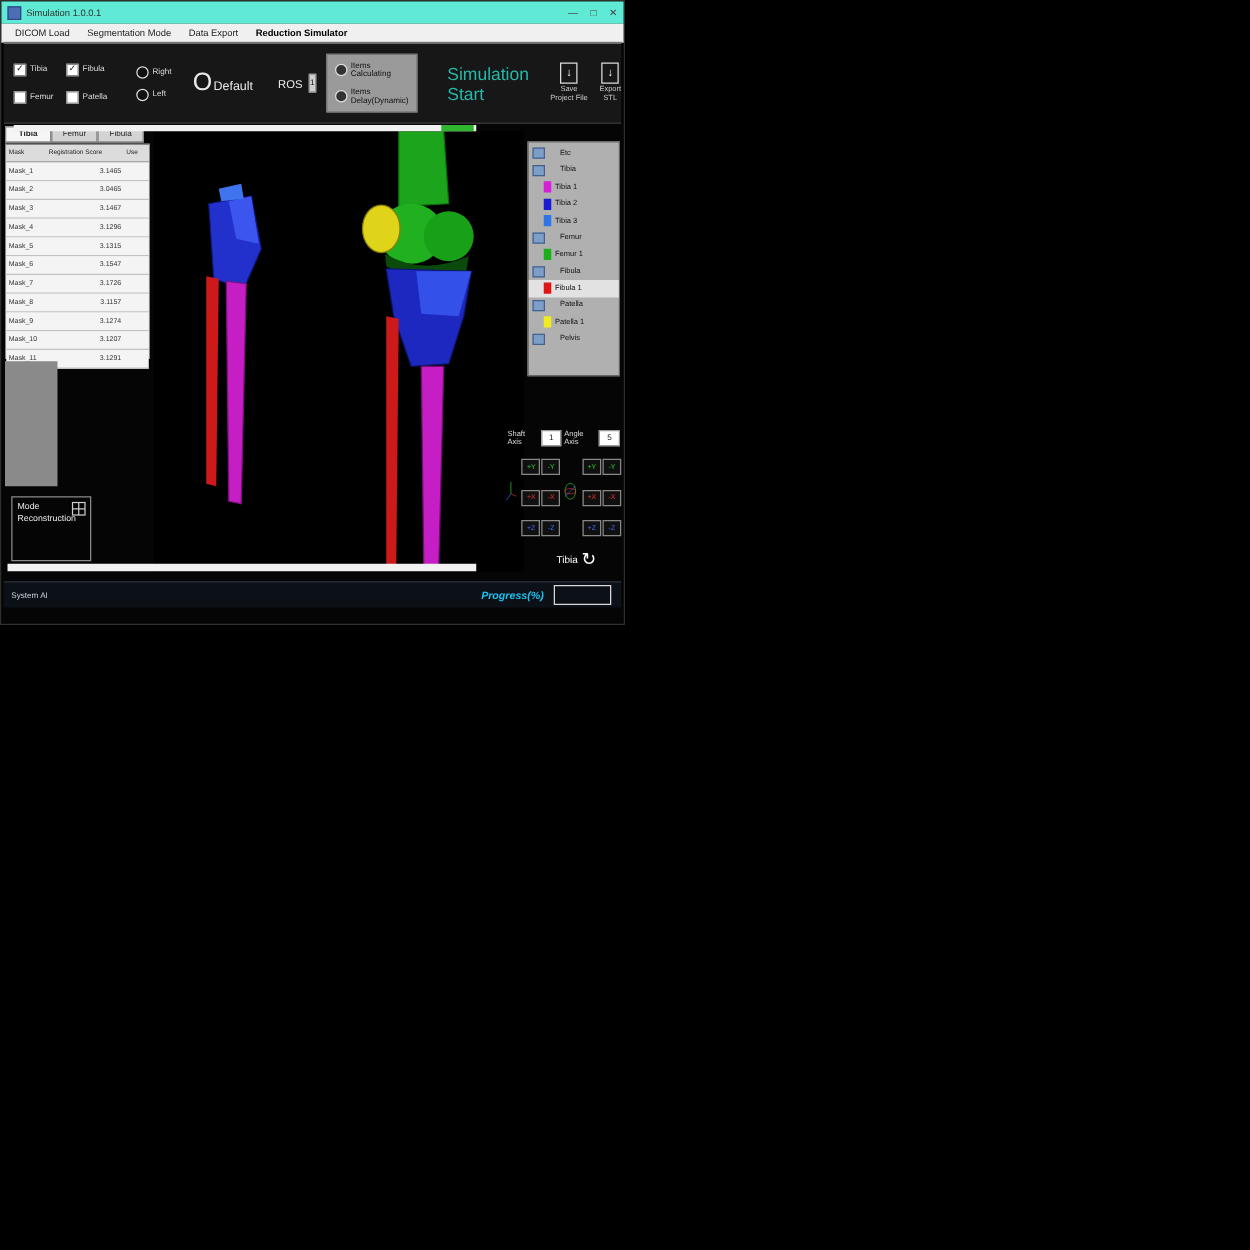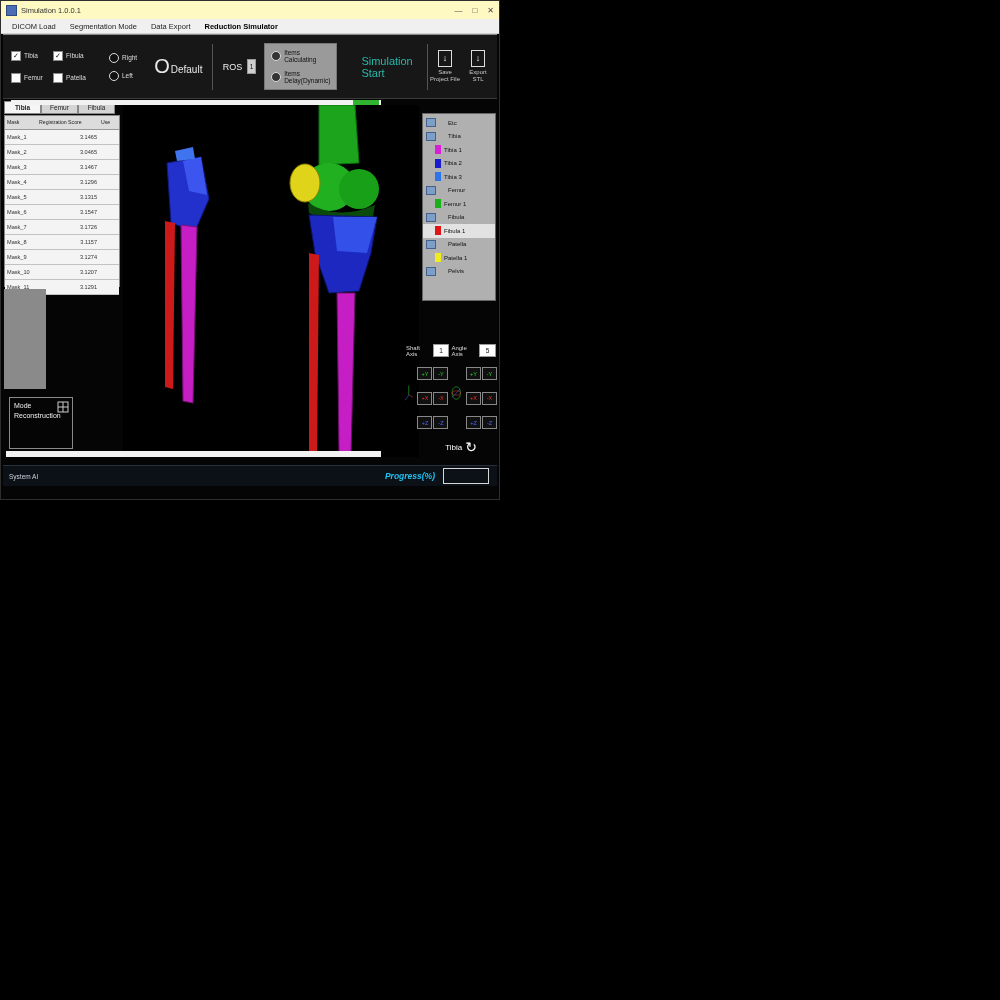--- a/index.html
+++ b/index.html
@@ -1,20 +1,20 @@
 <!DOCTYPE html>
 <html><head>
 <meta charset="utf-8">
 <style>
   html,body{margin:0;padding:0;background:#000;}
   #stage{position:relative;width:1000px;height:1000px;background:#000;font-family:"Liberation Sans",sans-serif;overflow:hidden;}
   .q{position:absolute;width:500px;height:500px;background:#050505;overflow:hidden;border:1px solid #2e2e2e;box-sizing:border-box;}
   #q1{left:0;top:0}#q2{left:500;top:0}#q3{left:0;top:500}#q4{left:500;top:500}
   
-  .titlebar{position:absolute;left:0;top:0;right:0;height:18px;background:#fef9c3;display:flex;align-items:center;padding:0 5px;box-sizing:border-box;}
+  .titlebar{position:absolute;left:0;top:0;right:0;height:18px;background:#5eead4;display:flex;align-items:center;padding:0 5px;box-sizing:border-box;}
   .appicon{width:9px;height:9px;background:#4a6fb5;border:1px solid #2d4a85;margin-right:4px;}
   .title-text{font-size:7.5px;color:#333;}
   .win-controls{margin-left:auto;display:flex;gap:10px;font-size:8px;color:#444;}
   .menubar{position:absolute;left:0;top:18px;right:0;height:15px;background:#f0f0f0;border-bottom:1px solid #d0d0d0;display:flex;align-items:center;gap:0;padding:0 4px;box-sizing:border-box;}
   .menu-item{font-size:7.5px;padding:0 7px;color:#222;}
   .menu-item.disabled{color:#a8a8a8;}
   .menu-item.active{color:#000;font-weight:bold;}
   .toolbar{position:absolute;left:2px;top:33px;right:2px;height:65px;background:#171717;border-top:1px solid #8a8a8a;border-bottom:1px solid #3a3a3a;display:flex;align-items:center;box-sizing:border-box;color:#ccc;}
   .tbtn{display:flex;flex-direction:column;align-items:center;gap:2px;width:42px;flex:none;}
   .tbtn .lbl{font-size:6px;color:#c8c8c8;text-align:center;line-height:1.25;}
@@ -711,21 +711,21 @@
 
       <div class="opt-row selected">
             <span class="radio" style="background:#333"></span>
             <span class="olabel" style="color:#111">Items Calculating</span>
           </div>
           <div class="opt-row">
             <span class="radio" style="background:#333"></span>
             <span class="olabel" style="color:#111">Items Delay(Dynamic)</span>
           </div>
         </div>
-      <div style="margin-left:14px;color:#28b8a8;font-size:11px;padding:8px 10px">
+      <div style="margin-left:14px;color:#28b8a8;font-size:14px;padding:8px 10px">
         <span>Simulation Start</span>
       </div>
       <div style="width:1px;height:46px;background:#555;margin-left:4px"></div>
       <div class="tbtn" style="margin-left:auto;width:36px">
         <span class="icon-doc">↓</span>
         <span class="lbl"><span>Save</span><br><span>Project File</span></span>
       </div>
       <div class="tbtn" style="width:30px;margin-right:4px">
         <span class="icon-doc">↓</span>
         <span class="lbl"><span>Export</span><br><span>STL</span></span>

